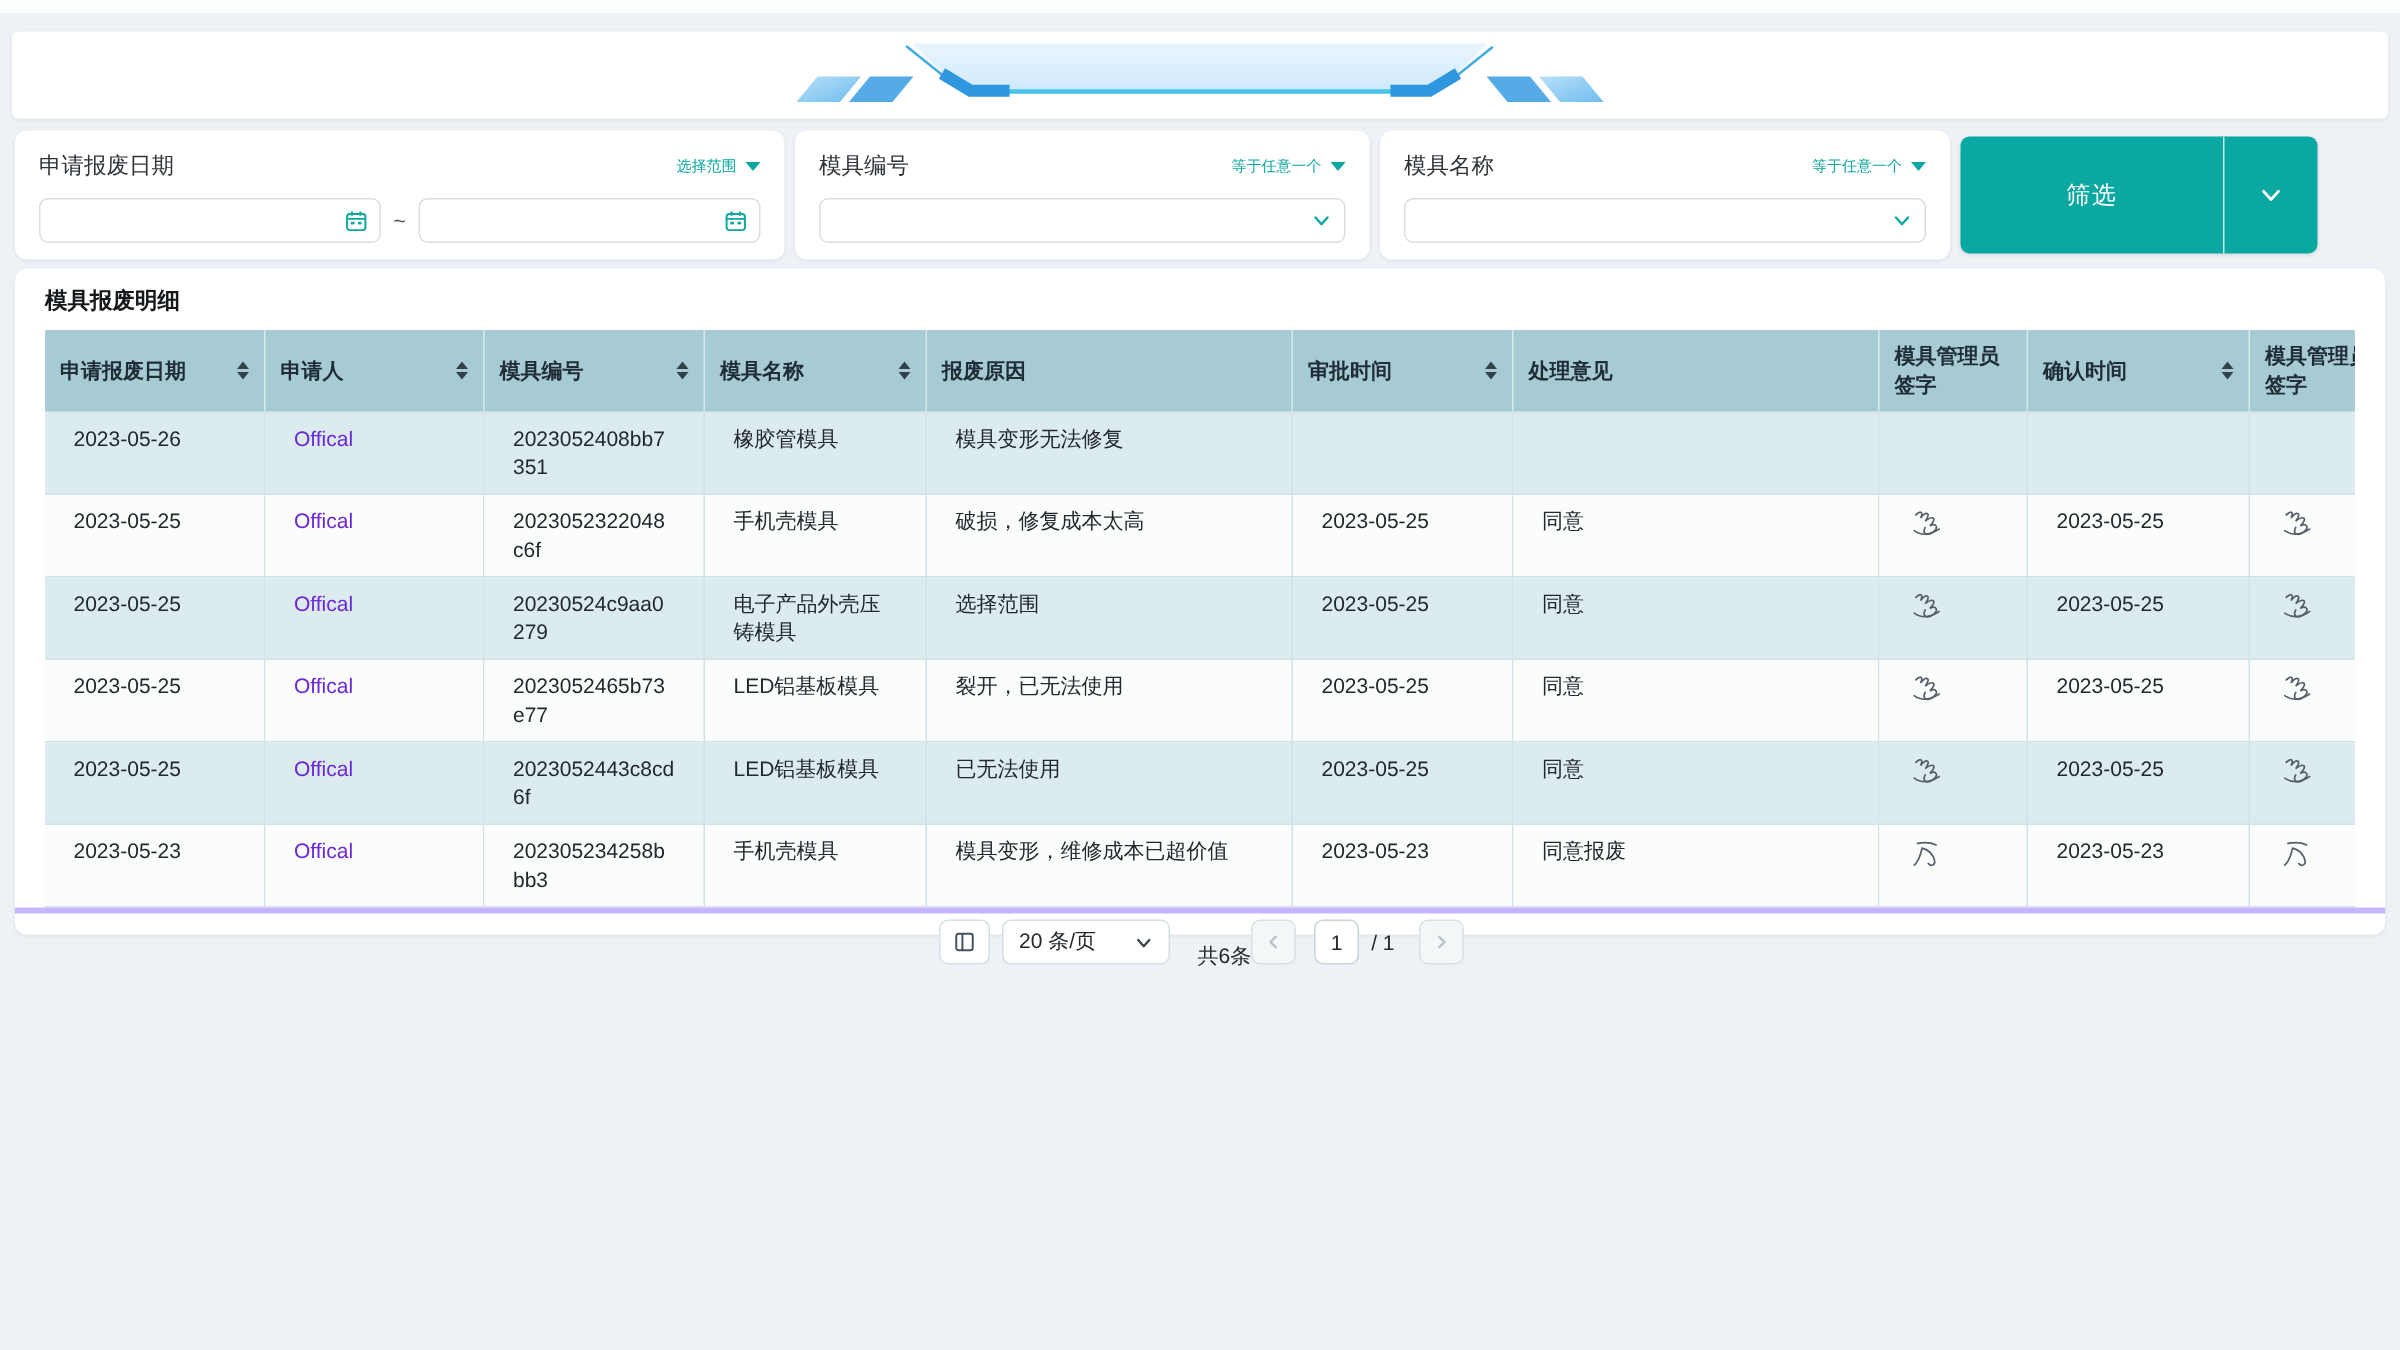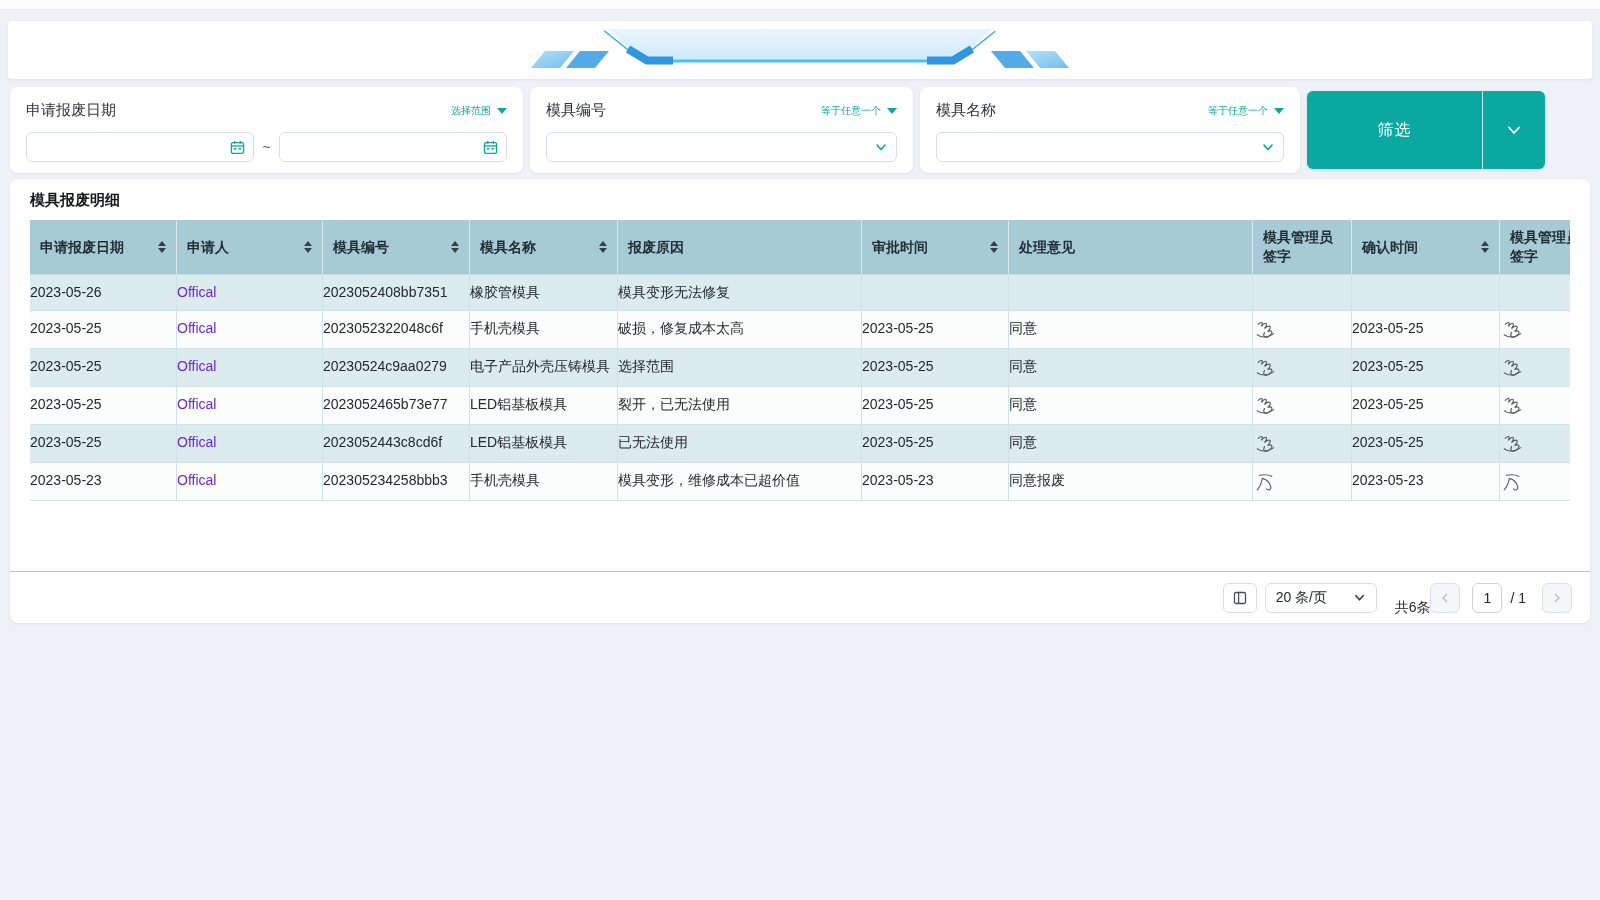--- a/index.html
+++ b/index.html
@@ -73,33 +73,33 @@
     background:#a7cbd5; font-weight:600; color:#1f2d36; text-align:left;
     padding:8px 6px 8px 10px; height:47px; vertical-align:middle;
     border-right:1px solid rgba(255,255,255,.55); border-bottom:1px solid #c6dde4;
     line-height:19px;
   }
   .th-inner { display:flex; align-items:center; justify-content:space-between; gap:4px; }
   .sort-icon { display:inline-flex; flex-direction:column; align-items:center; gap:2px; flex:0 0 auto; padding-right:4px; }
   .tri-up { width:0; height:0; border-left:4px solid transparent; border-right:4px solid transparent; border-bottom:5px solid #33404a; }
   .tri-down { width:0; height:0; border-left:4px solid transparent; border-right:4px solid transparent; border-top:5px solid #33404a; }
   td {
-    padding:8px 0; vertical-align:top; line-height:19px;
+    padding:8px 19px; vertical-align:top; line-height:19px;
     border-right:1px solid #cfe2e7; border-bottom:1px solid #cfe2e7;
     word-break:break-all;
   }
   tr.stripe td { background:#dcebee; }
   tr.plain  td { background:#fbfdfd; }
   .cell-link { color:#6d28d9; text-decoration:none; cursor:pointer; }
   .sig { width:25px; height:21px; display:block; }
 
   
   .table-footer {
-    margin-top:auto; height:52px; border-top:1px solid #c4b5fd;
-    display:flex; align-items:center; justify-content:flex-end; padding:0 18px 0 20px;
+    margin-top:auto; height:52px; border-top:4px solid #c4b5fd;
+    display:flex; align-items:center; justify-content:center; padding:0 18px 0 20px;
   }
   .footer-left, .footer-right { display:flex; align-items:center; gap:8px; }
   .icon-btn {
     width:34px; height:30px; border:1px solid #d4dfe4; border-radius:6px; background:#fff;
     display:flex; align-items:center; justify-content:center; cursor:pointer; padding:0;
   }
   .page-size-select {
     width:112px; height:30px; border:1px solid #d4dfe4; border-radius:6px; background:#fff;
     display:flex; align-items:center; justify-content:space-between; padding:0 10px;
     font-size:14px; color:#23282c; cursor:pointer;

